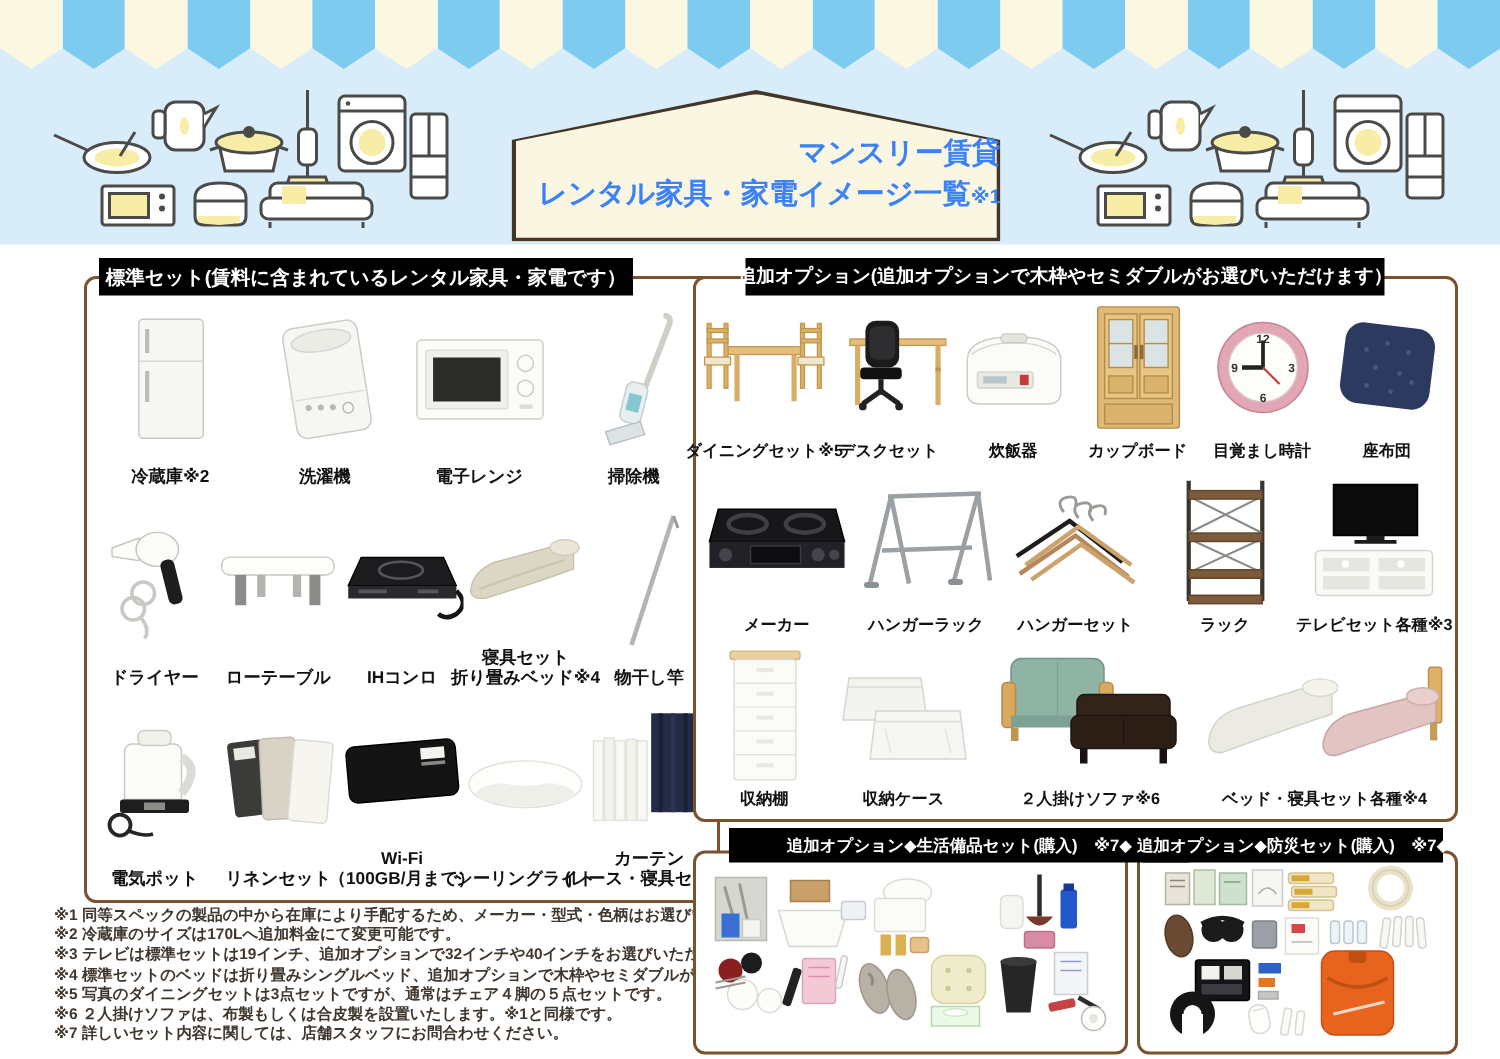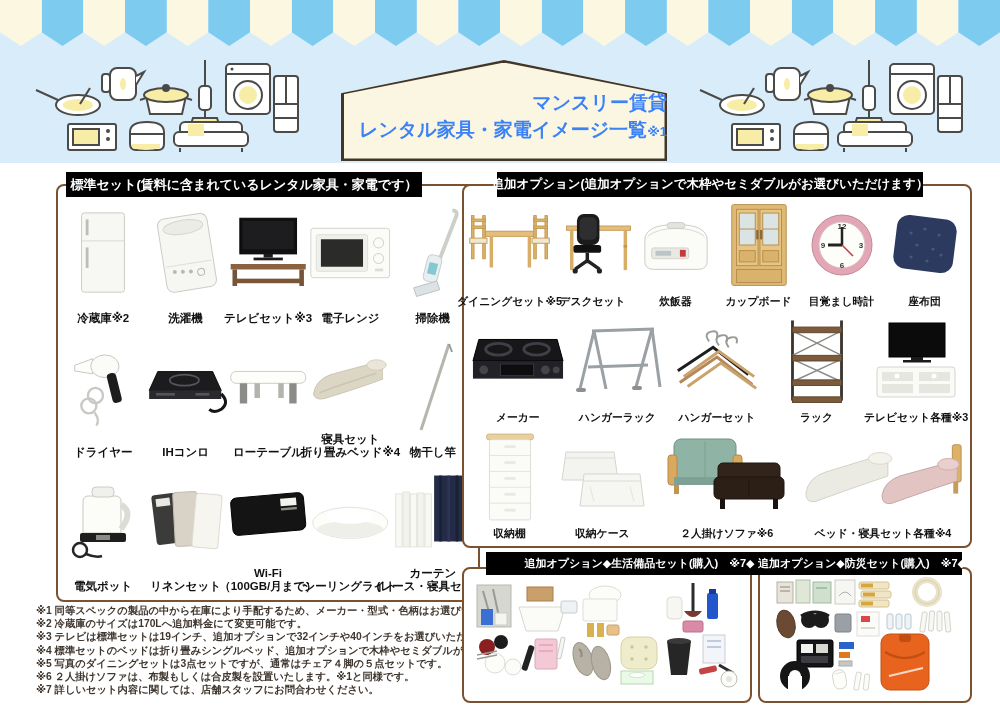--- a/index.html
+++ b/index.html
@@ -208,35 +208,20 @@
                   <circle cx="30" cy="63" r="2" fill="#b9b9b3"></circle>
                   <circle cx="38" cy="64" r="2" fill="#b9b9b3"></circle>
                   <circle cx="48" cy="66" r="3.5" fill="none" stroke="#b9b9b3"></circle>
                 </g>
               </svg>
           </div>
           <div class="lbl">洗濯機</div>
         </div>
         <div class="cell">
           <div class="art">
-            <svg width="88" height="82" viewBox="0 0 90 82">
-                <rect x="14" y="3" width="62" height="39" fill="#101010" stroke="#000"></rect>
-                <rect x="17" y="6" width="56" height="31" fill="#1d1d20"></rect>
-                <rect x="40" y="42" width="10" height="4" fill="#1a1a1a"></rect>
-                <rect x="29" y="46" width="32" height="3" fill="#1a1a1a"></rect>
-                <rect x="4" y="53" width="82" height="6" fill="#8a6240"></rect>
-                <rect x="6" y="59" width="5" height="18" fill="#75523a"></rect>
-                <rect x="79" y="59" width="5" height="18" fill="#75523a"></rect>
-                <rect x="8" y="69" width="74" height="5" fill="#7a5636"></rect>
-              </svg>
-          </div>
-          <div class="lbl">テレビセット※3</div>
-        </div>
-        <div class="cell">
-          <div class="art">
             <svg width="88" height="62" viewBox="0 0 90 62">
                 <rect x="2" y="4" width="86" height="54" rx="3" fill="#fbfbf8" stroke="#d0d0c9"></rect>
                 <rect x="8" y="11" width="56" height="40" rx="2" fill="#efefeb" stroke="#dddddb"></rect>
                 <rect x="13" y="16" width="46" height="30" fill="#2b2b29"></rect>
                 <circle cx="76" cy="20" r="5.5" fill="none" stroke="#ccccc6"></circle>
                 <circle cx="76" cy="37" r="5.5" fill="none" stroke="#ccccc6"></circle>
                 <rect x="72" y="48" width="9" height="3" fill="#ddddd7"></rect>
               </svg>
           </div>
           <div class="lbl">電子レンジ</div>
@@ -262,42 +247,42 @@
                 <rect x="42" y="28" width="10" height="32" rx="4" fill="#1d1d1d" transform="rotate(-14 47 44)"></rect>
                 <circle cx="27" cy="52" r="8" fill="none" stroke="#c9c9c3" stroke-width="2.5"></circle>
                 <circle cx="20" cy="63" r="8" fill="none" stroke="#c9c9c3" stroke-width="2.5"></circle>
                 <path d="M26 70 q6 8 2 14" fill="none" stroke="#c9c9c3" stroke-width="2.5"></path>
               </svg>
           </div>
           <div class="lbl">ドライヤー</div>
         </div>
         <div class="cell">
           <div class="art">
+            <svg width="90" height="54" viewBox="0 0 90 54">
+                <rect x="4" y="10" width="82" height="13" rx="6" fill="#fdfdfa" stroke="#c8c8c1"></rect>
+                <rect x="14" y="23" width="8" height="22" fill="#8b8b87"></rect>
+                <rect x="68" y="23" width="8" height="22" fill="#8b8b87"></rect>
+                <rect x="30" y="23" width="6" height="16" fill="#b3b3af"></rect>
+                <rect x="56" y="23" width="6" height="16" fill="#b3b3af"></rect>
+              </svg>
+          </div>
+          <div class="lbl">ローテーブル</div>
+        </div>
+        <div class="cell">
+          <div class="art">
             <svg width="92" height="64" viewBox="0 0 96 64">
                 <path d="M16 14 L80 14 L90 36 L6 36 Z" fill="#1c1c1f" stroke="#000"></path>
                 <ellipse cx="47" cy="24" rx="17" ry="6.5" fill="none" stroke="#55555c" stroke-width="2"></ellipse>
                 <path d="M6 36 L90 36 L90 46 L6 46 Z" fill="#2a2a2e"></path>
                 <rect x="14" y="39" width="22" height="3" fill="#55555c"></rect>
                 <rect x="60" y="39" width="16" height="3" fill="#55555c"></rect>
                 <path d="M90 40 q10 10 0 18 q-8 5 -14 0" fill="none" stroke="#151515" stroke-width="3.5"></path>
               </svg>
           </div>
           <div class="lbl">IHコンロ</div>
-        </div>
-        <div class="cell">
-          <div class="art">
-            <svg width="90" height="54" viewBox="0 0 90 54">
-                <rect x="4" y="10" width="82" height="13" rx="6" fill="#fdfdfa" stroke="#c8c8c1"></rect>
-                <rect x="14" y="23" width="8" height="22" fill="#8b8b87"></rect>
-                <rect x="68" y="23" width="8" height="22" fill="#8b8b87"></rect>
-                <rect x="30" y="23" width="6" height="16" fill="#b3b3af"></rect>
-                <rect x="56" y="23" width="6" height="16" fill="#b3b3af"></rect>
-              </svg>
-          </div>
-          <div class="lbl">ローテーブル</div>
         </div>
         <div class="cell">
           <div class="art">
             <svg width="106" height="66" viewBox="0 0 110 66">
                 <path d="M6 52 Q8 34 28 26 L80 12 Q94 9 98 18 L98 32 Q66 44 20 58 Q8 60 6 52 Z" fill="#dcd6c4" stroke="#c2bca8"></path>
                 <path d="M14 50 Q40 40 90 24" fill="none" stroke="#cac4b1" stroke-width="2"></path>
                 <ellipse cx="90" cy="13" rx="13" ry="7" fill="#eae5d6" stroke="#ccc7b5"></ellipse>
               </svg>
           </div>
           <div class="lbl">寝具セット</div>

